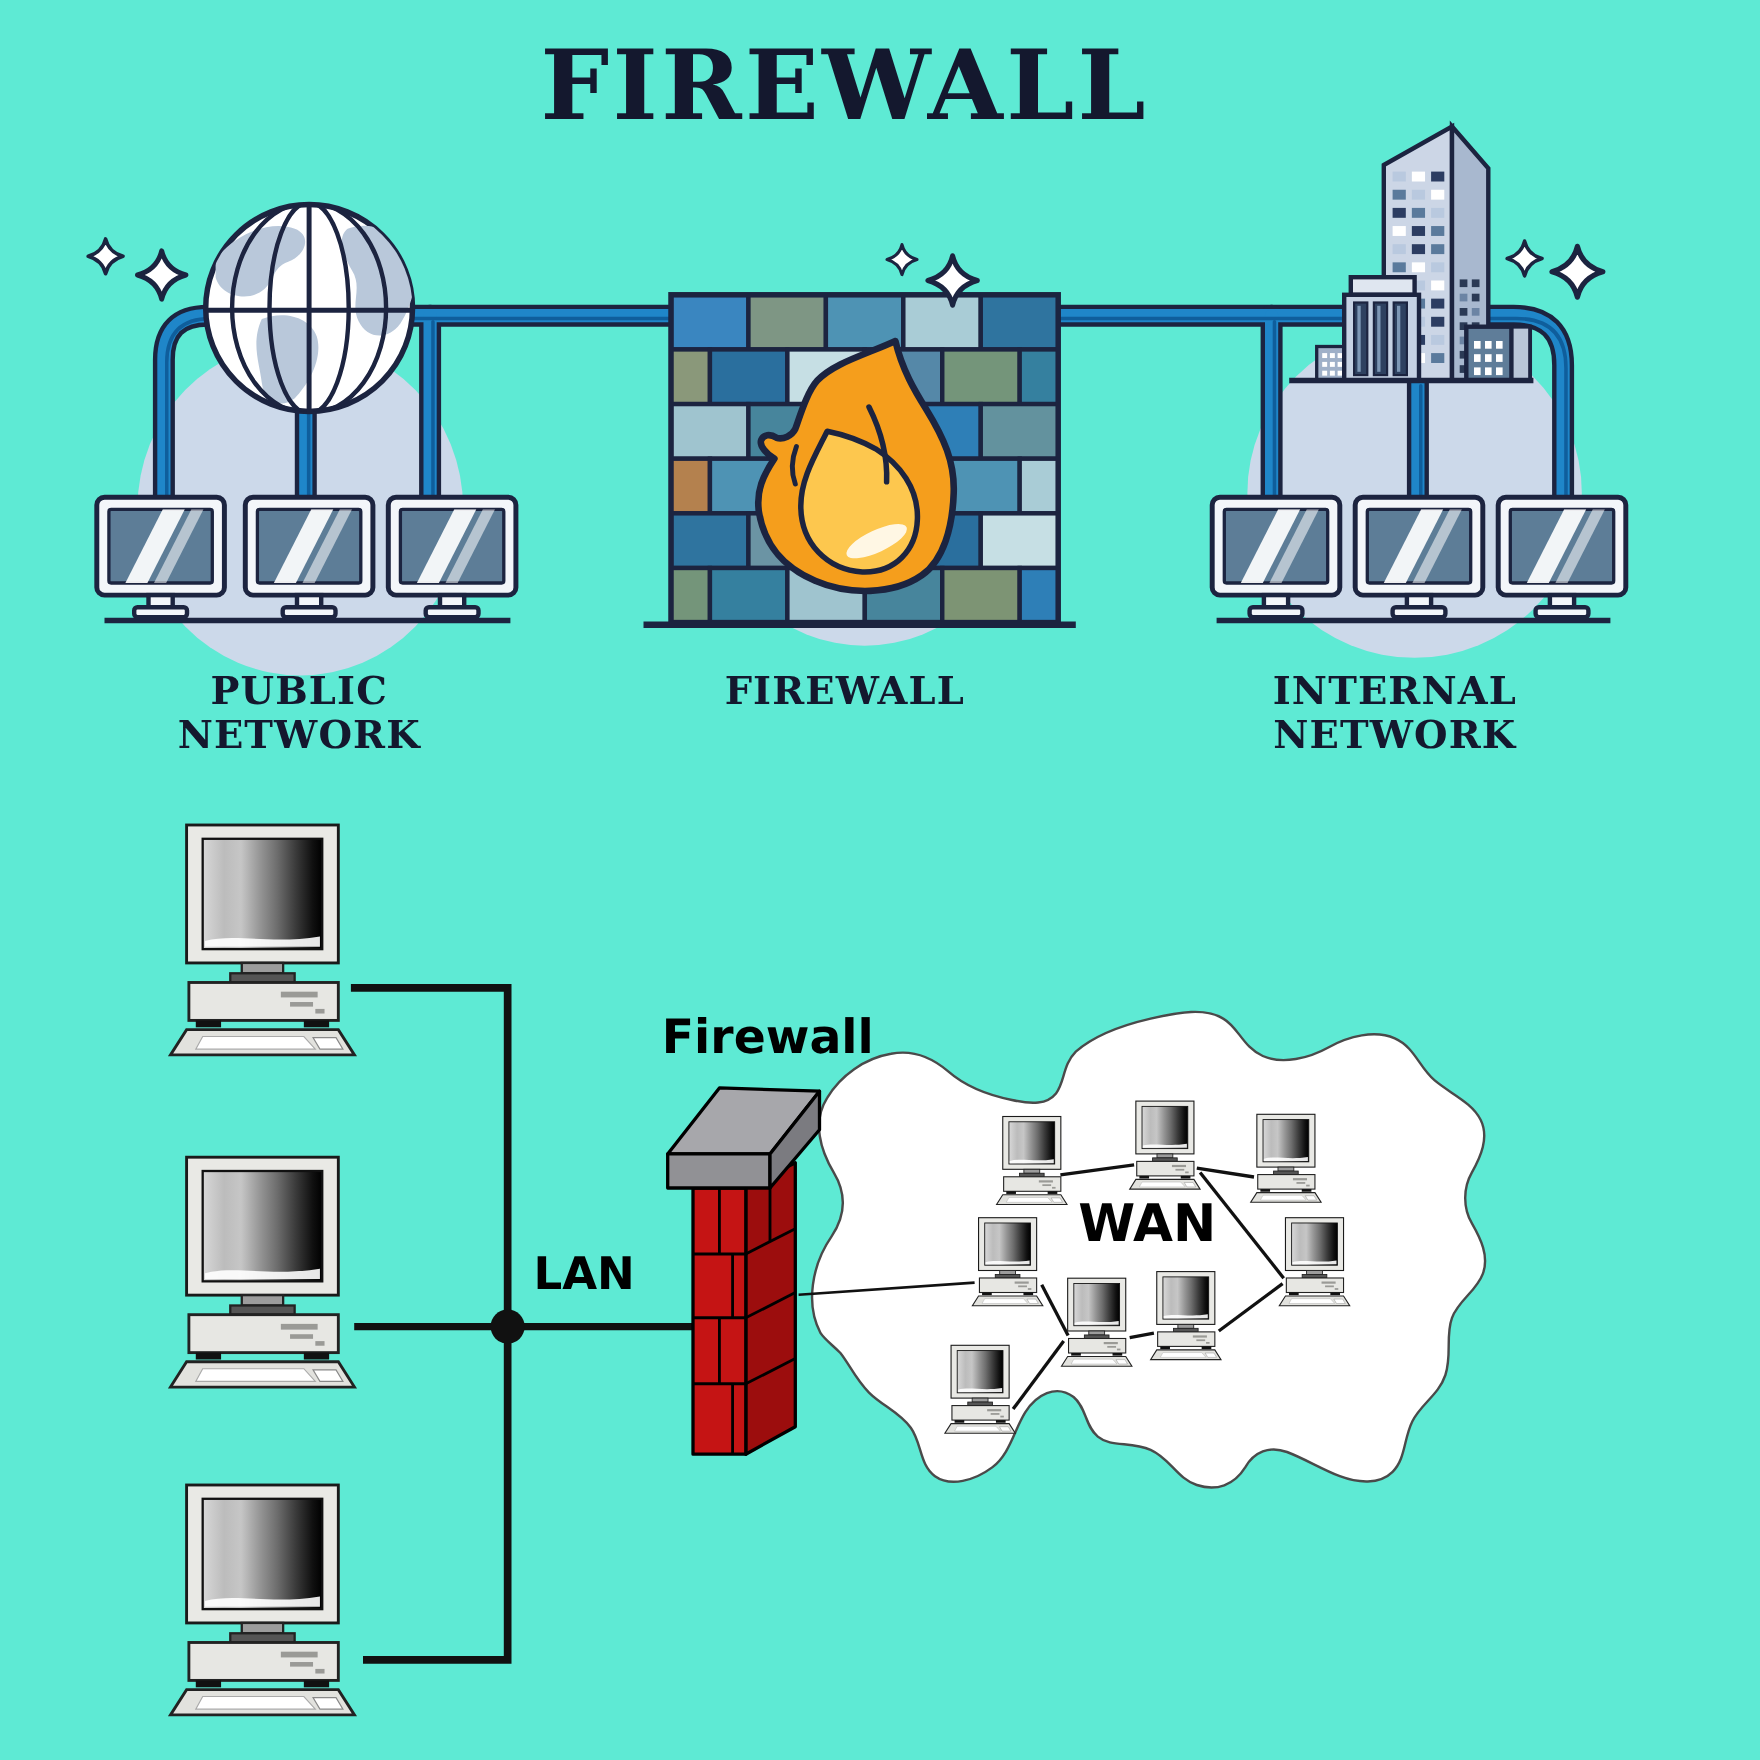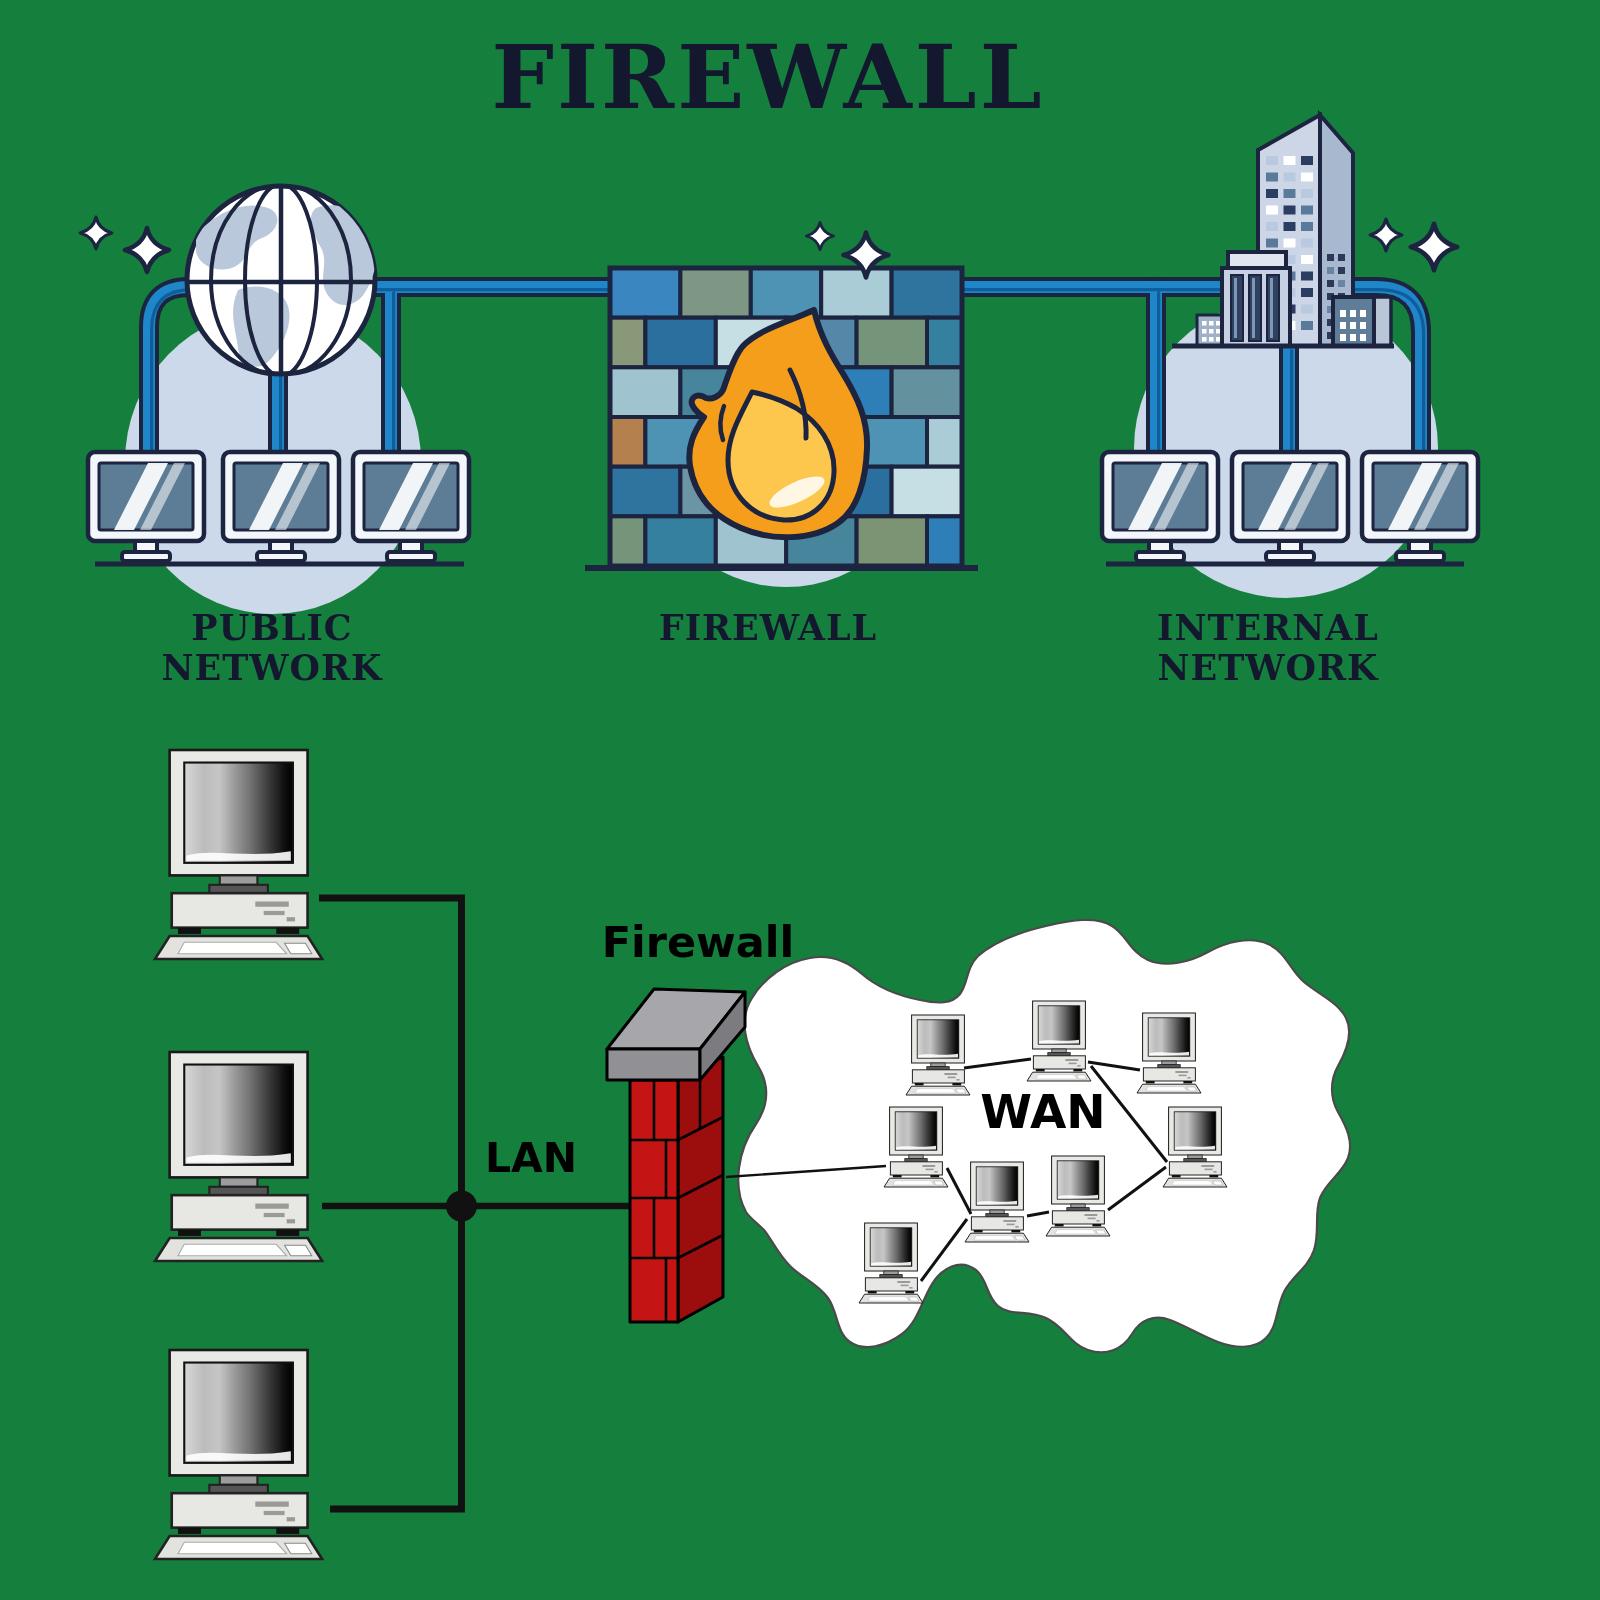--- a/index.html
+++ b/index.html
@@ -1,16 +1,16 @@
 <!DOCTYPE html>
 <html><head>
 <meta charset="utf-8">
 <style>
   html,body{margin:0;padding:0;background:#ffffff;}
-  .stage{width:1600px;height:1600px;position:relative;background:#15803d;overflow:hidden;}
+  .stage{width:1600px;height:1600px;position:relative;background:#5eead4;overflow:hidden;}
   svg{display:block;}
   text{user-select:none;}
   .title-txt{font-family:"DejaVu Serif","Liberation Serif",serif;font-weight:bold;fill:#14182e;}
   .sec-txt{font-family:"DejaVu Serif","Liberation Serif",serif;font-weight:bold;fill:#14182e;letter-spacing:1px;}
   .blk-txt{font-family:"DejaVu Sans","Liberation Sans",sans-serif;font-weight:bold;fill:#000;}
 </style>
 </head>
 <body>
 
 <div class="stage">

